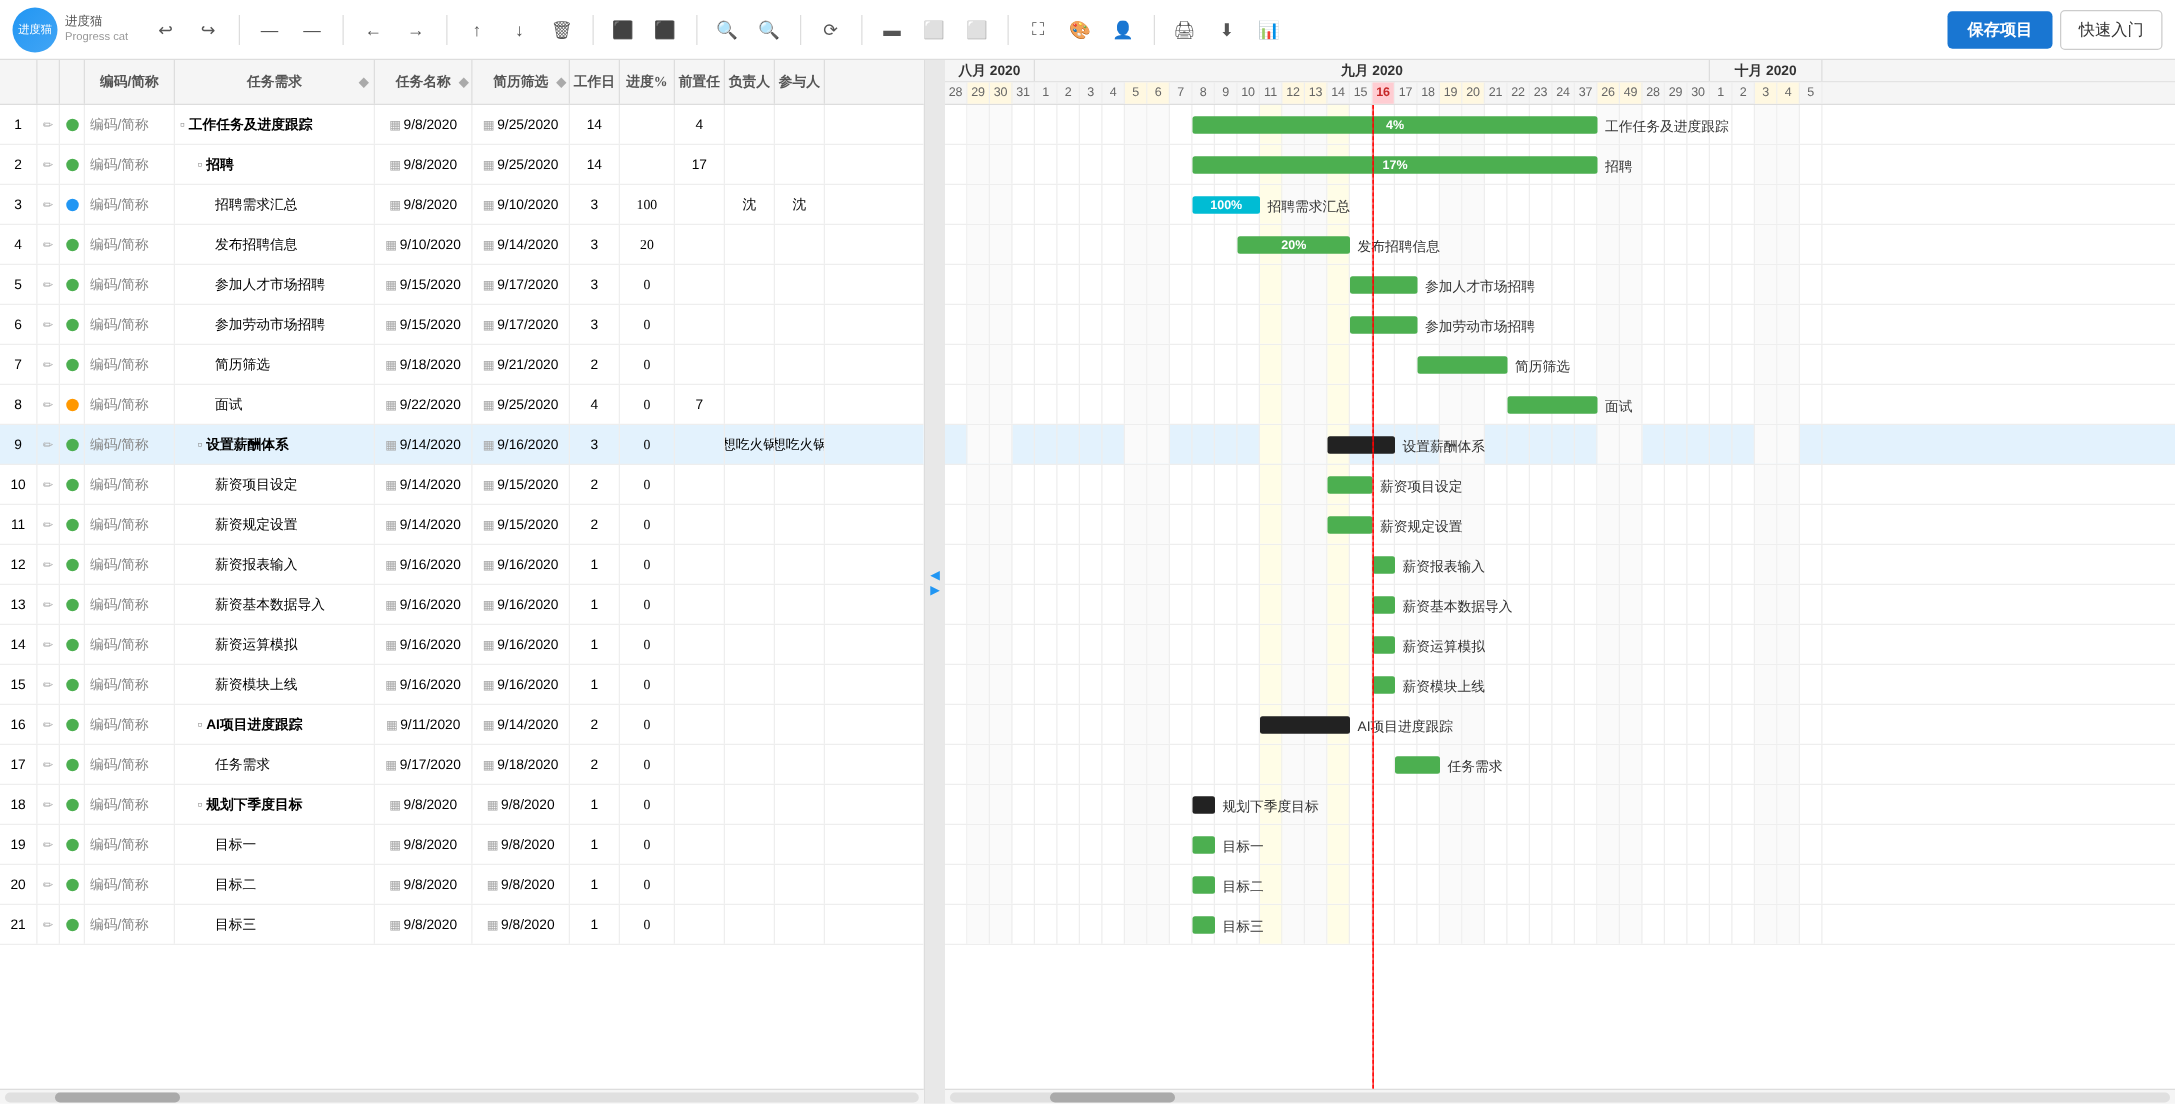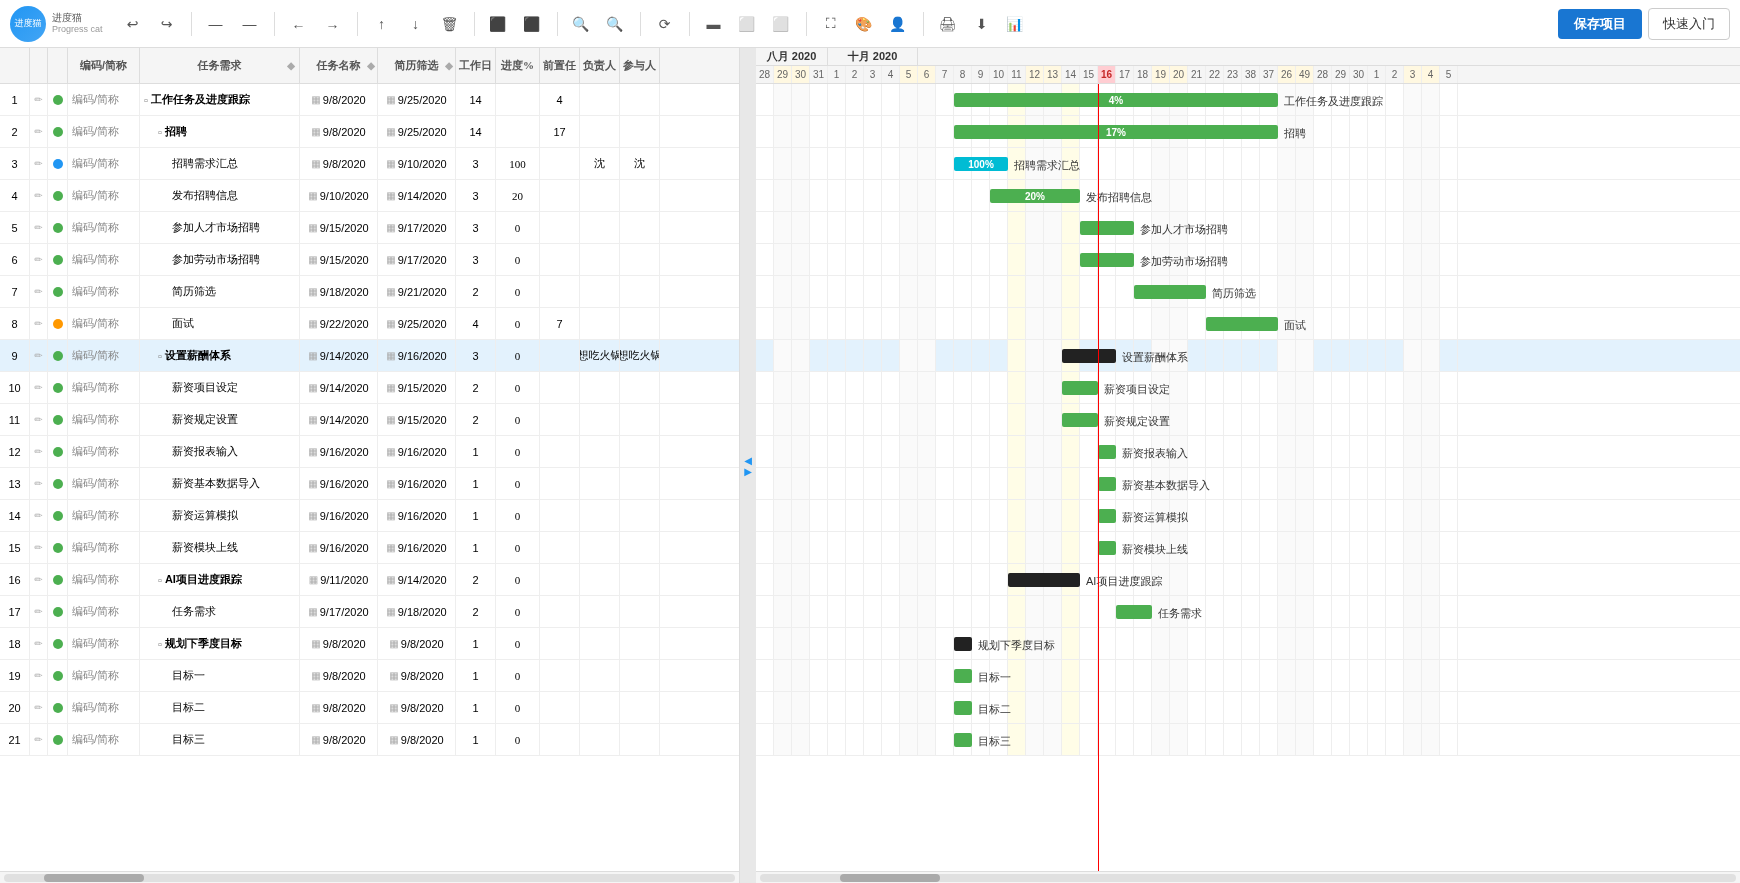--- a/index.html
+++ b/index.html
@@ -625,20 +625,21 @@
 
   <div class="panel-nav">
     <span style="color:#2196f3;">◀</span>
     <span style="color:#2196f3;">▶</span>
   </div>
 
   <div id="right-panel">
 
     <div class="gantt-month-row" id="gantt-month-row">
     <div class="gantt-month-cell" style="width: 72px; min-width: 72px;">八月 2020</div>
+        <div class="gantt-month-cell" style="width: 540px; min-width: 540px; font-weight: bold;">九月 2020</div>
         <div class="gantt-month-cell" style="width: 90px; min-width: 90px;">十月 2020</div>
       </div>
 
     <div class="gantt-day-row" id="gantt-day-row">
     <div class="gantt-day-cell" style="width: 18px; min-width: 18px;">28</div>
         <div class="gantt-day-cell weekend" style="width: 18px; min-width: 18px;">29</div>
         <div class="gantt-day-cell weekend" style="width: 18px; min-width: 18px;">30</div>
         <div class="gantt-day-cell" style="width: 18px; min-width: 18px;">31</div>
         <div class="gantt-day-cell" style="width: 18px; min-width: 18px;">1</div>
         <div class="gantt-day-cell" style="width: 18px; min-width: 18px;">2</div>
@@ -656,21 +657,21 @@
         <div class="gantt-day-cell" style="width: 18px; min-width: 18px;">14</div>
         <div class="gantt-day-cell" style="width: 18px; min-width: 18px;">15</div>
         <div class="gantt-day-cell today" style="width: 18px; min-width: 18px;">16</div>
         <div class="gantt-day-cell" style="width: 18px; min-width: 18px;">17</div>
         <div class="gantt-day-cell" style="width: 18px; min-width: 18px;">18</div>
         <div class="gantt-day-cell weekend" style="width: 18px; min-width: 18px;">19</div>
         <div class="gantt-day-cell weekend" style="width: 18px; min-width: 18px;">20</div>
         <div class="gantt-day-cell" style="width: 18px; min-width: 18px;">21</div>
         <div class="gantt-day-cell" style="width: 18px; min-width: 18px;">22</div>
         <div class="gantt-day-cell" style="width: 18px; min-width: 18px;">23</div>
-        <div class="gantt-day-cell" style="width: 18px; min-width: 18px;">38</div>
+        <div class="gantt-day-cell" style="width: 18px; min-width: 18px;">24</div>
         <div class="gantt-day-cell" style="width: 18px; min-width: 18px;">37</div>
         <div class="gantt-day-cell weekend" style="width: 18px; min-width: 18px;">26</div>
         <div class="gantt-day-cell weekend" style="width: 18px; min-width: 18px;">49</div>
         <div class="gantt-day-cell" style="width: 18px; min-width: 18px;">28</div>
         <div class="gantt-day-cell" style="width: 18px; min-width: 18px;">29</div>
         <div class="gantt-day-cell" style="width: 18px; min-width: 18px;">30</div>
         <div class="gantt-day-cell" style="width: 18px; min-width: 18px;">1</div>
         <div class="gantt-day-cell" style="width: 18px; min-width: 18px;">2</div>
         <div class="gantt-day-cell weekend" style="width: 18px; min-width: 18px;">3</div>
         <div class="gantt-day-cell weekend" style="width: 18px; min-width: 18px;">4</div>

